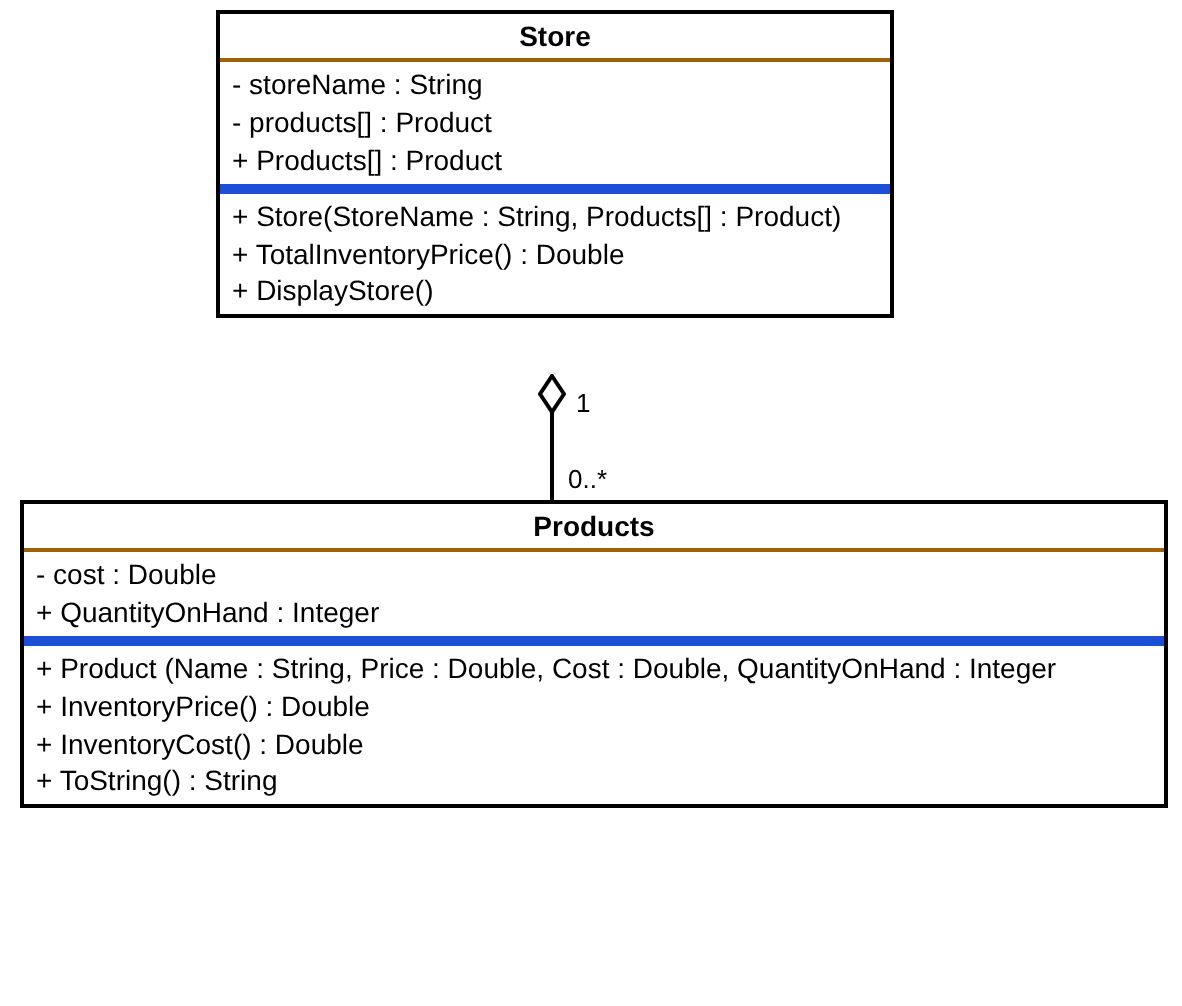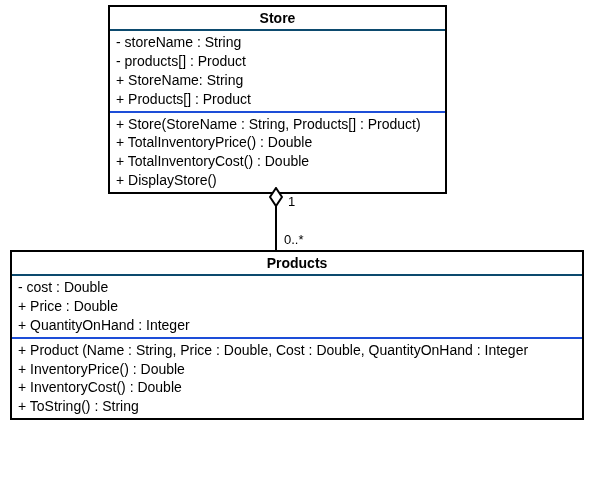--- a/index.html
+++ b/index.html
@@ -15,25 +15,25 @@
   }
   .uml-class {
     position: absolute;
     border: 2px solid #000;
     background: #fff;
   }
   .uml-title {
     font-weight: bold;
     text-align: center;
     padding: 3px 8px;
-    border-bottom: 2px solid #0c4a6e;
+    border-bottom: 2px solid #a16207;
   }
   .uml-section {
     padding: 2px 6px;
-    border-bottom: 2px solid #1d4ed8;
+    border-bottom: 5px solid #1d4ed8;
   }
   .uml-section:last-child {
     border-bottom: none;
   }
   .uml-line {
     line-height: 1.35;
     white-space: pre;
   }
   .connector-line {
     position: absolute;
@@ -53,47 +53,44 @@
   }
 </style>
 </head>
 <body>
 
 <div class="uml-class" style="left:108px; top:5px; width:335px;">
   <div class="uml-title">Store</div>
   <div class="uml-section">
     <div class="uml-line">- storeName : String</div>
     <div class="uml-line">- products[] : Product</div>
-    <div class="uml-line">+ StoreName: String</div>
     <div class="uml-line">+ Products[] : Product</div>
   </div>
   <div class="uml-section">
     <div class="uml-line">+ Store(StoreName : String, Products[] : Product)</div>
     <div class="uml-line">+ TotalInventoryPrice() : Double</div>
-    <div class="uml-line">+ TotalInventoryCost() : Double</div>
     <div class="uml-line">+ DisplayStore()</div>
   </div>
 </div>
 
 <div style="position:absolute; left:275px; top:187px; width:2px; height:63px;">
   <div class="diamond">
     <svg width="14" height="20" viewBox="0 0 14 20">
       <polygon points="7,1 13,10 7,19 1,10" fill="#fff" stroke="#000" stroke-width="2"></polygon>
     </svg>
   </div>
   <div class="connector-line" style="left:0; top:18px; width:2px; height:45px;"></div>
 </div>
 <div class="mult-label" style="left:288px; top:194px;">1</div>
 <div class="mult-label" style="left:284px; top:232px;">0..*</div>
 
 <div class="uml-class" style="left:10px; top:250px; width:570px;">
   <div class="uml-title">Products</div>
   <div class="uml-section">
     <div class="uml-line">- cost : Double</div>
-    <div class="uml-line">+ Price : Double</div>
     <div class="uml-line">+ QuantityOnHand : Integer</div>
   </div>
   <div class="uml-section">
     <div class="uml-line">+ Product (Name : String, Price : Double, Cost : Double, QuantityOnHand : Integer</div>
     <div class="uml-line">+ InventoryPrice() : Double</div>
     <div class="uml-line">+ InventoryCost() : Double</div>
     <div class="uml-line">+ ToString() : String</div>
   </div>
 </div>
 

